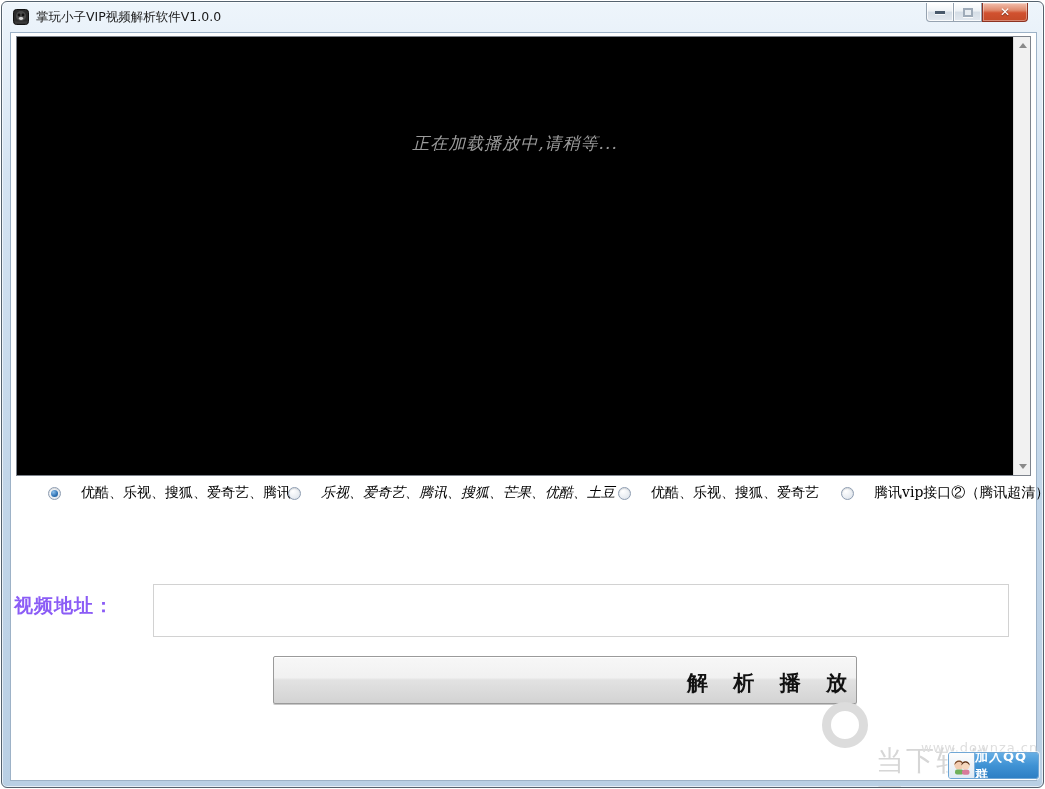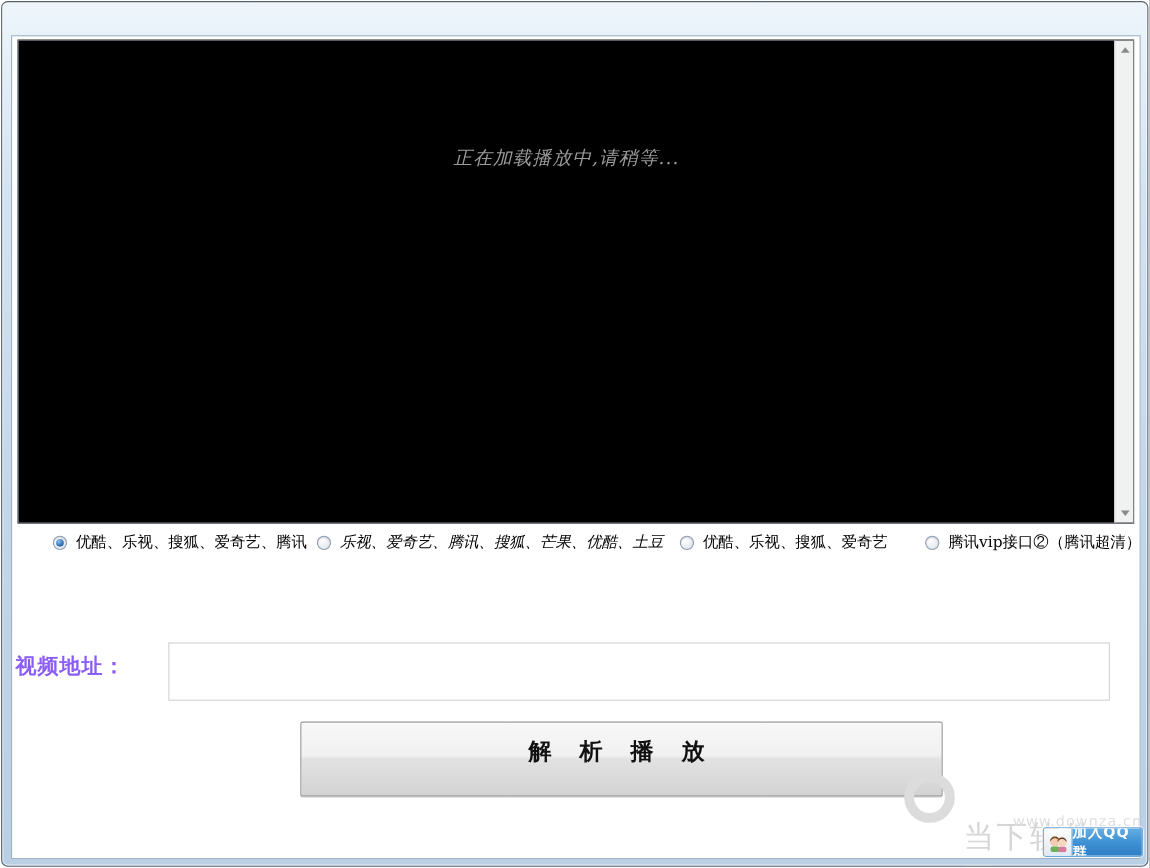--- a/index.html
+++ b/index.html
@@ -41,42 +41,42 @@
   .loading-text { position:absolute; left:0; right:17px; top:95px; text-align:center;
     color:#9b9b9b; font-size:17px; font-family:"DejaVu Serif", serif; letter-spacing:1px;font-style:italic; }
   .vscroll { position:absolute; right:0; top:0; bottom:0; width:17px;
     background:#f1f1f1; border-left:1px solid #dcdcdc; }
   .sb-btn { position:absolute; left:0; width:17px; height:17px; display:flex; align-items:center; justify-content:center; }
   .sb-up { top:0; } .sb-down { bottom:0; }
   .tri-up { width:0; height:0; border-left:4px solid transparent; border-right:4px solid transparent; border-bottom:5px solid #8a8a8a; }
   .tri-down { width:0; height:0; border-left:4px solid transparent; border-right:4px solid transparent; border-top:5px solid #8a8a8a; }
 
   
-  .radio-item { position:absolute; display:flex; align-items:center; gap:8px;
+  .radio-item { position:absolute; display:flex; align-items:center; gap:20px;
     font-size:14px; color:#000; font-family:"DejaVu Serif", serif; cursor:pointer; white-space:nowrap; }
   .rb { width:13px; height:13px; border-radius:50%; border:1px solid #8e9db1; flex:0 0 auto;
     background:radial-gradient(circle at 35% 30%, #ffffff 0%, #e9edf2 60%, #d6dde6 100%);
     box-shadow: inset 0 1px 1px rgba(0,0,0,.12); }
   .rb.sel::after { content:""; display:block; width:7px; height:7px; margin:2px; border-radius:50%;
     background:radial-gradient(circle at 35% 30%, #8cc0ec 0%, #2f72b4 60%, #1c568f 100%); }
 
   
   .url-label { position:absolute; left:3px; top:560px; font-size:19px; font-weight:bold;
     color:#8b5cf6; font-family:"DejaVu Serif", serif; letter-spacing:1px; }
   .url-input { position:absolute; left:142px; top:551px; width:856px; height:53px;
     border:1px solid #d2d2d2; background:#fff; font-size:18px; padding:0 10px;
     font-family:"DejaVu Sans", sans-serif; outline:none; }
 
   
-  .big-btn { position:absolute; left:262px; width:584px; height:68px;
+  .big-btn { position:absolute; left:262px; width:584px; height:48px;
     border:1px solid #9a9a9a; border-radius:2px; cursor:pointer;
     background:linear-gradient(180deg,#f7f7f7 0%,#f1f1f1 45%,#e2e2e2 50%,#d3d3d3 100%);
     box-shadow: 0 1px 0 #c7c7c7, inset 0 1px 0 #ffffff;
     font-size:21px; font-weight:bold; color:#111; letter-spacing:9px;
-    font-family:"DejaVu Serif", serif; text-align:center; line-height:52px; }
+    font-family:"DejaVu Serif", serif; text-align:right; line-height:52px; }
   .btn-parse { top:623px; }
   .btn-about { top:691px; }
 
   
   .watermark { position:absolute; right:12px; bottom:8px; width:190px; height:72px; pointer-events:none; }
   .wm-ring { position:absolute; left:-12px; top:2px; width:46px; height:46px; border-radius:50%;
     border:9px solid #dcdcdc; }
   .wm-site { position:absolute; left:42px; top:6px; font-size:28px; color:#d6d6d6; letter-spacing:2px;
     font-family:"DejaVu Sans", sans-serif;margin-top:36px; }
   .wm-url { position:absolute; left:44px; top:40px; font-size:13px; color:#dedede; letter-spacing:1px;margin-left:43px; }
@@ -89,20 +89,43 @@
     border-right:1px solid #7fb0da; display:flex; align-items:center; justify-content:center; }
   .qq-label { flex:1; display:flex; align-items:center; justify-content:center;
     background:linear-gradient(180deg,#66aee4 0%,#3f92d4 50%,#2e7fc4 100%);
     color:#fff; font-size:13px; font-weight:bold; letter-spacing:1px; }
 </style>
 </head>
 <body>
 
 <div class="window">
 
+  <div class="titlebar">
+    <svg class="app-icon" viewBox="0 0 16 16">
+      <rect x="0.5" y="0.5" width="15" height="15" rx="3" fill="#2b2b2b" stroke="#111"></rect>
+      <circle cx="8" cy="7" r="5" fill="#4a4a4a"></circle>
+      <circle cx="6" cy="6" r="1.4" fill="#111"></circle>
+      <circle cx="10" cy="6" r="1.4" fill="#111"></circle>
+      <ellipse cx="8" cy="9.5" rx="2.2" ry="1.4" fill="#d8d8d8"></ellipse>
+      <rect x="2" y="12.5" width="12" height="2" fill="#3a3a3a"></rect>
+    </svg>
+    <span class="title-text">掌玩小子VIP视频解析软件V1.0.0</span>
+
+    <div class="win-controls">
+      <div class="wbtn min">
+        <div class="glyph-min"></div>
+      </div>
+      <div class="wbtn max">
+        <div class="glyph-max"></div>
+      </div>
+      <div class="wbtn close">
+        <span class="glyph-close">✕</span>
+      </div>
+    </div>
+  </div>
 
   <div class="content">
 
     <div class="player">
       <div class="loading-text">正在加载播放中,请稍等...</div>
       <div class="vscroll">
         <div class="sb-btn sb-up">
             <div class="tri-up"></div>
           </div>
         <div class="sb-btn sb-down">

